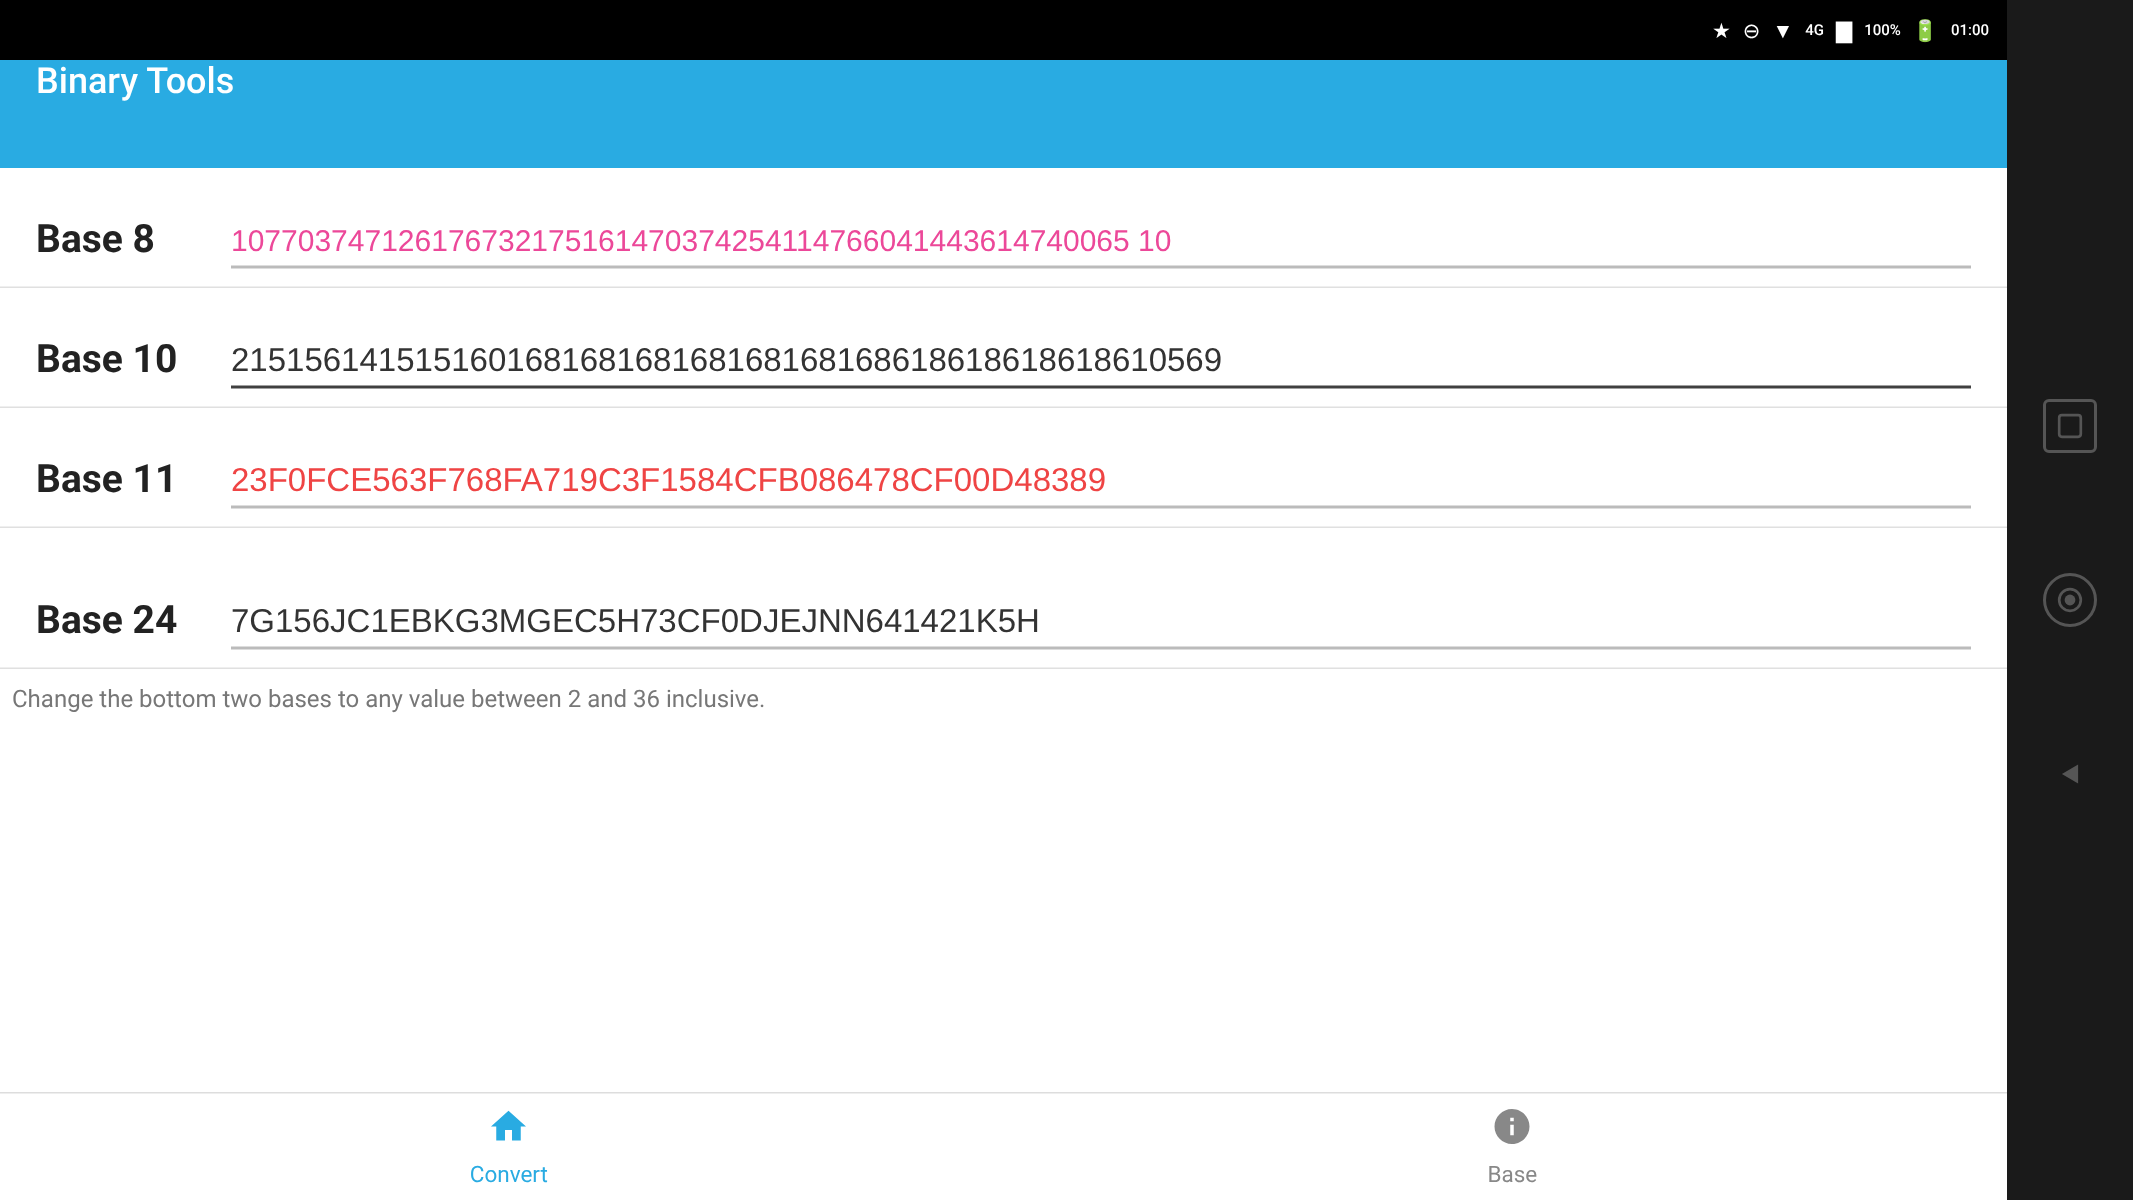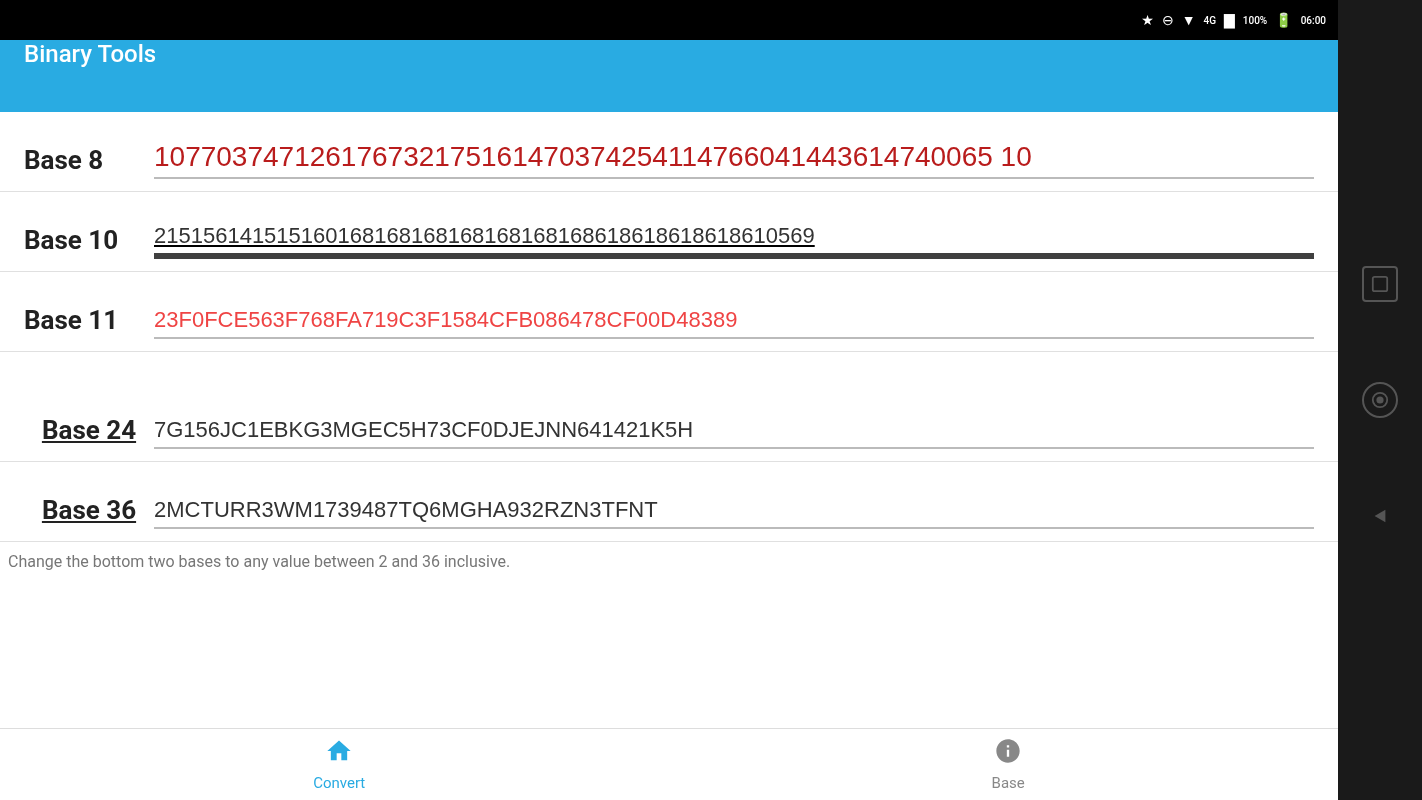--- a/index.html
+++ b/index.html
@@ -97,50 +97,47 @@
       flex: 1;
       overflow: hidden;
       background: #fff;
       padding: 0;
     }
 
     
     .base-row {
       display: flex;
       align-items: flex-end;
-      padding: 20px 24px 12px 24px;
+      padding: 4px 24px 12px 24px;
       border-bottom: 1px solid #e0e0e0;
       min-height: 80px;
     }
 
     .base-label {
       font-size: 26px;
       font-weight: 700;
       color: #222;
       min-width: 130px;
       flex-shrink: 0;
       padding-bottom: 4px;
     }
 
     .base-label.underlined {
-      text-decoration: underline;
       text-decoration-color: #222;
-      text-align: center;
     }
 
     .base-value-wrapper {
       flex: 1;
       border-bottom: 2px solid #bbb;
       padding-bottom: 4px;
       overflow: hidden;
     }
 
     .base-value-wrapper.active {
-      border-bottom: 6px solid #404040;
-      text-decoration: underline;
+      border-bottom: 2px solid #404040;
     }
 
     .base-value {
       font-size: 22px;
       color: #333;
       white-space: nowrap;
       overflow: hidden;
       text-overflow: clip;
       display: block;
     }
@@ -196,33 +193,33 @@
 <div class="screen">
 
   <div class="status-bar">
     <span class="status-icon">★</span>
     <span class="status-icon">⊖</span>
     <span class="status-icon">▼</span>
     <span class="status-text">4G</span>
     <span class="status-icon">▇</span>
     <span class="status-text">100%</span>
     <span class="status-icon">🔋</span>
-    <span class="status-text">06:00</span>
+    <span class="status-text">01:00</span>
   </div>
 
   <div class="app-bar">
     <span class="app-bar-title">Binary Tools</span>
   </div>
 
   <div class="content">
 
     <div class="base-row">
       <span class="base-label">Base 8</span>
       <div class="base-value-wrapper">
-        <input type="text" class="base-value" style="border: none; outline: none; width: 100%; font-size: 28px; color: #b91c1c; background: transparent;" value="107703747126176732175161470374254114766041443614740065 10">
+        <input type="text" class="base-value" style="border: none; outline: none; width: 100%; font-size: 20px; color: #ec4899; background: transparent;" value="107703747126176732175161470374254114766041443614740065 10">
       </div>
     </div>
 
     <div class="base-row">
       <span class="base-label">Base 10</span>
       <div class="base-value-wrapper active">
         <input type="text" class="base-value" style="border: none; outline: none; width: 100%; font-size: 22px; color: rgb(51, 51, 51); background: transparent;" value="215156141515160168168168168168168168618618618618610569">
       </div>
     </div>
 
@@ -233,26 +230,20 @@
       </div>
     </div>
 
     <div class="base-row">
       <span class="base-label underlined">Base 24</span>
       <div class="base-value-wrapper">
         <input type="text" class="base-value" style="border: none; outline: none; width: 100%; font-size: 22px; color: rgb(51, 51, 51); background: transparent; margin-top: 45px;" value="7G156JC1EBKG3MGEC5H73CF0DJEJNN641421K5H">
       </div>
     </div>
 
-    <div class="base-row">
-      <span class="base-label underlined">Base 36</span>
-      <div class="base-value-wrapper">
-        <input type="text" class="base-value" style="border: none; outline: none; width: 100%; font-size: 22px; color: rgb(51, 51, 51); background: transparent;" value="2MCTURR3WM1739487TQ6MGHA932RZN3TFNT">
-      </div>
-    </div>
 
     <div class="hint-text">Change the bottom two bases to any value between 2 and 36 inclusive.</div>
 
   </div>
 
   <div class="bottom-nav">
 
     <div class="bottom-nav-item active">
       <span class="bottom-nav-icon">
         <svg width="28" height="28" viewBox="0 0 24 24" fill="#29ABE2">

